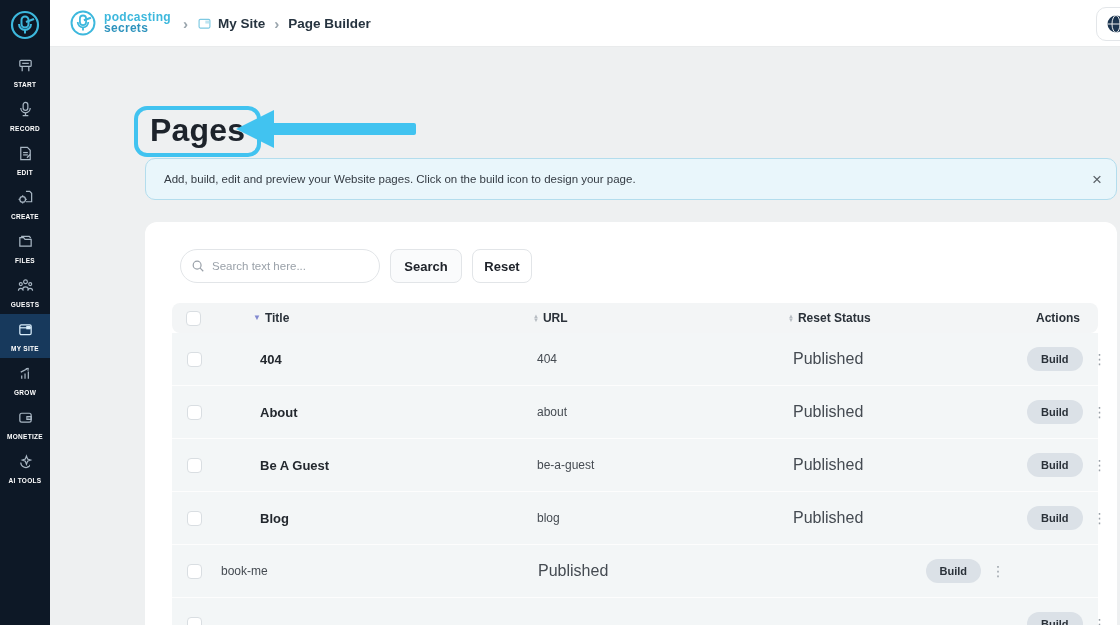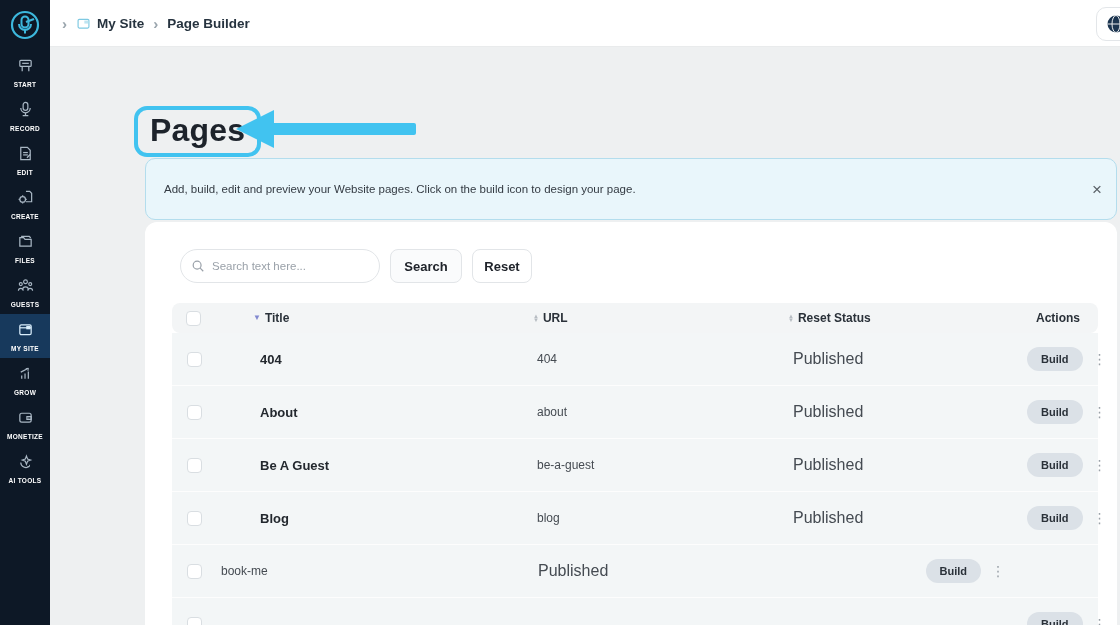--- a/index.html
+++ b/index.html
@@ -29,21 +29,21 @@
 
   
   .pages-annotation { position:absolute; left:134px; top:106px; border:4px solid #41c3f0; border-radius:13px; padding:2px 12px 4px; z-index:2; }
   .page-title { font-size:32px; font-weight:bold; color:#1d232b; letter-spacing:.2px; }
   .annotation-arrow { position:absolute; left:234px; top:105px; z-index:2; }
 
   .add-page-btn { position:absolute; left:1000px; top:110px; width:113px; height:34px; border:none; border-radius:8px;
     background:linear-gradient(90deg,#16c55e,#12b98c); color:#ffffff; font-family:inherit; font-size:12.5px; font-weight:bold; cursor:pointer; }
 
   
-  .banner { position:absolute; left:145px; top:158px; width:972px; height:62px; background:#e9f6fb; border:1px solid #b3dded; border-radius:10px; display:flex; align-items:center; }
+  .banner { position:absolute; left:145px; top:158px; width:972px; height:42px; background:#e9f6fb; border:1px solid #b3dded; border-radius:10px; display:flex; align-items:center; }
   .banner-text { margin-left:18px; font-size:11.5px; color:#343b43; }
   .banner-close { margin-left:auto; margin-right:14px; background:none; border:none; font-size:17px; color:#5a6167; cursor:pointer; line-height:1; font-family:inherit; }
 
   
   .card { position:absolute; left:145px; top:222px; width:972px; height:420px; background:#ffffff; border-radius:12px 12px 0 0; }
 
   .toolbar { position:absolute; left:35px; top:27px; display:flex; gap:10px; }
   .search-box { width:200px; height:34px; border:1px solid #e2e5e8; border-radius:17px; background:#fff; display:flex; align-items:center; padding:0 10px; }
   .search-box input { border:none; outline:none; width:150px; margin-left:7px; font-family:inherit; font-size:11.5px; color:#333; background:transparent; }
   .search-box input::placeholder { color:#9aa1a9; }
@@ -202,20 +202,33 @@
           <path d="M10 3 l1.2 3.3 L14.5 7.5 l-3.3 1.2 L10 12 l-1.2-3.3 L5.5 7.5 l3.3-1.2 z"></path>
           <path d="M4 10 a5.5 5.5 0 0 0 9 4.2"></path>
           <path d="M13 14.5 l.3-2 M13 14.5 l-2-.3" stroke-width="1"></path>
         </svg>
       </span>
       <span class="nav-label">AI TOOLS</span>
     </div>
   </div>
 
   <div class="header">
+    <div class="logo">
+      <svg width="30" height="30" viewBox="0 0 34 34" fill="none">
+        <circle cx="17" cy="17" r="13" stroke="#3db8dd" stroke-width="2.2"></circle>
+        <rect x="13.5" y="8.5" width="7" height="11" rx="3.5" stroke="#3db8dd" stroke-width="2"></rect>
+        <path d="M11 16 a6 6 0 0 0 12 0" stroke="#3db8dd" stroke-width="2" fill="none"></path>
+        <line x1="17" y1="22" x2="17" y2="25.5" stroke="#3db8dd" stroke-width="2"></line>
+        <path d="M18 14 L26 11" stroke="#3db8dd" stroke-width="2.4"></path>
+      </svg>
+      <span class="logo-text">
+        <span class="logo-line1">podcasting</span>
+        <span class="logo-line2">secrets</span>
+      </span>
+    </div>
     <nav class="breadcrumb">
       <span class="crumb-sep">›</span>
       <span class="crumb">
         <svg width="15" height="15" viewBox="0 0 18 18" fill="none" stroke="#7ec9e2" stroke-width="1.4">
           <rect x="2.5" y="4" width="13" height="10.5" rx="1.5"></rect>
           <rect x="10" y="5.5" width="4.5" height="3.6" fill="#bfe4f1" stroke="none"></rect>
         </svg>
         <span>My Site</span>
       </span>
       <span class="crumb-sep">›</span>

